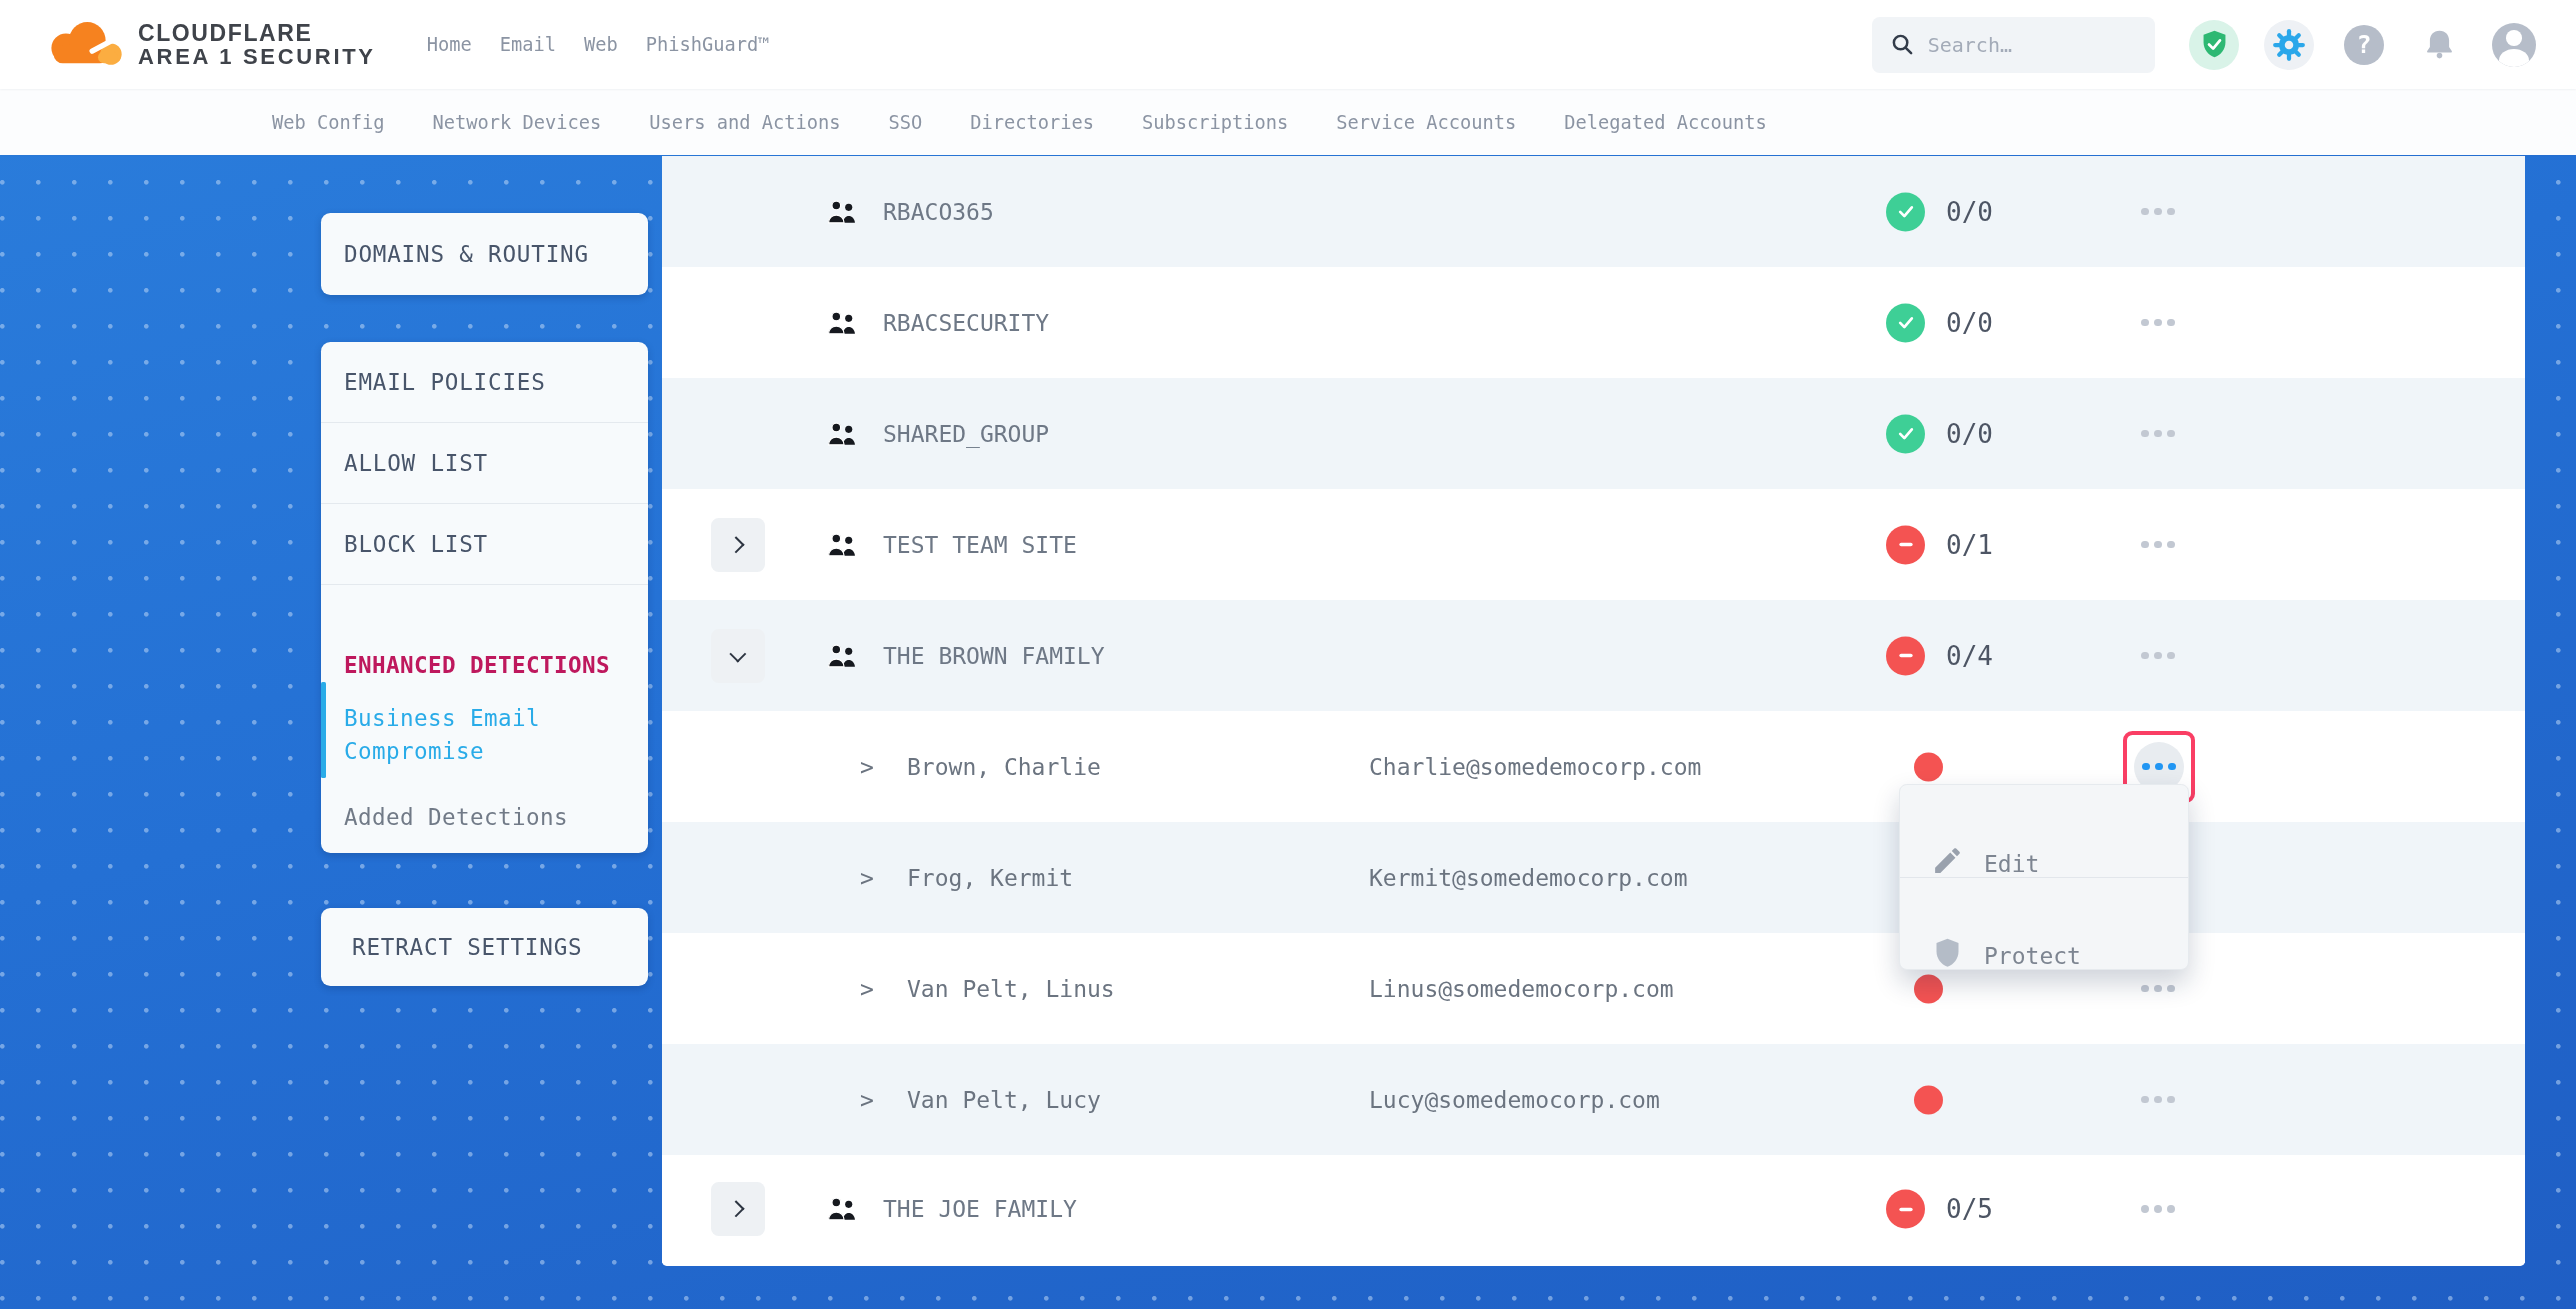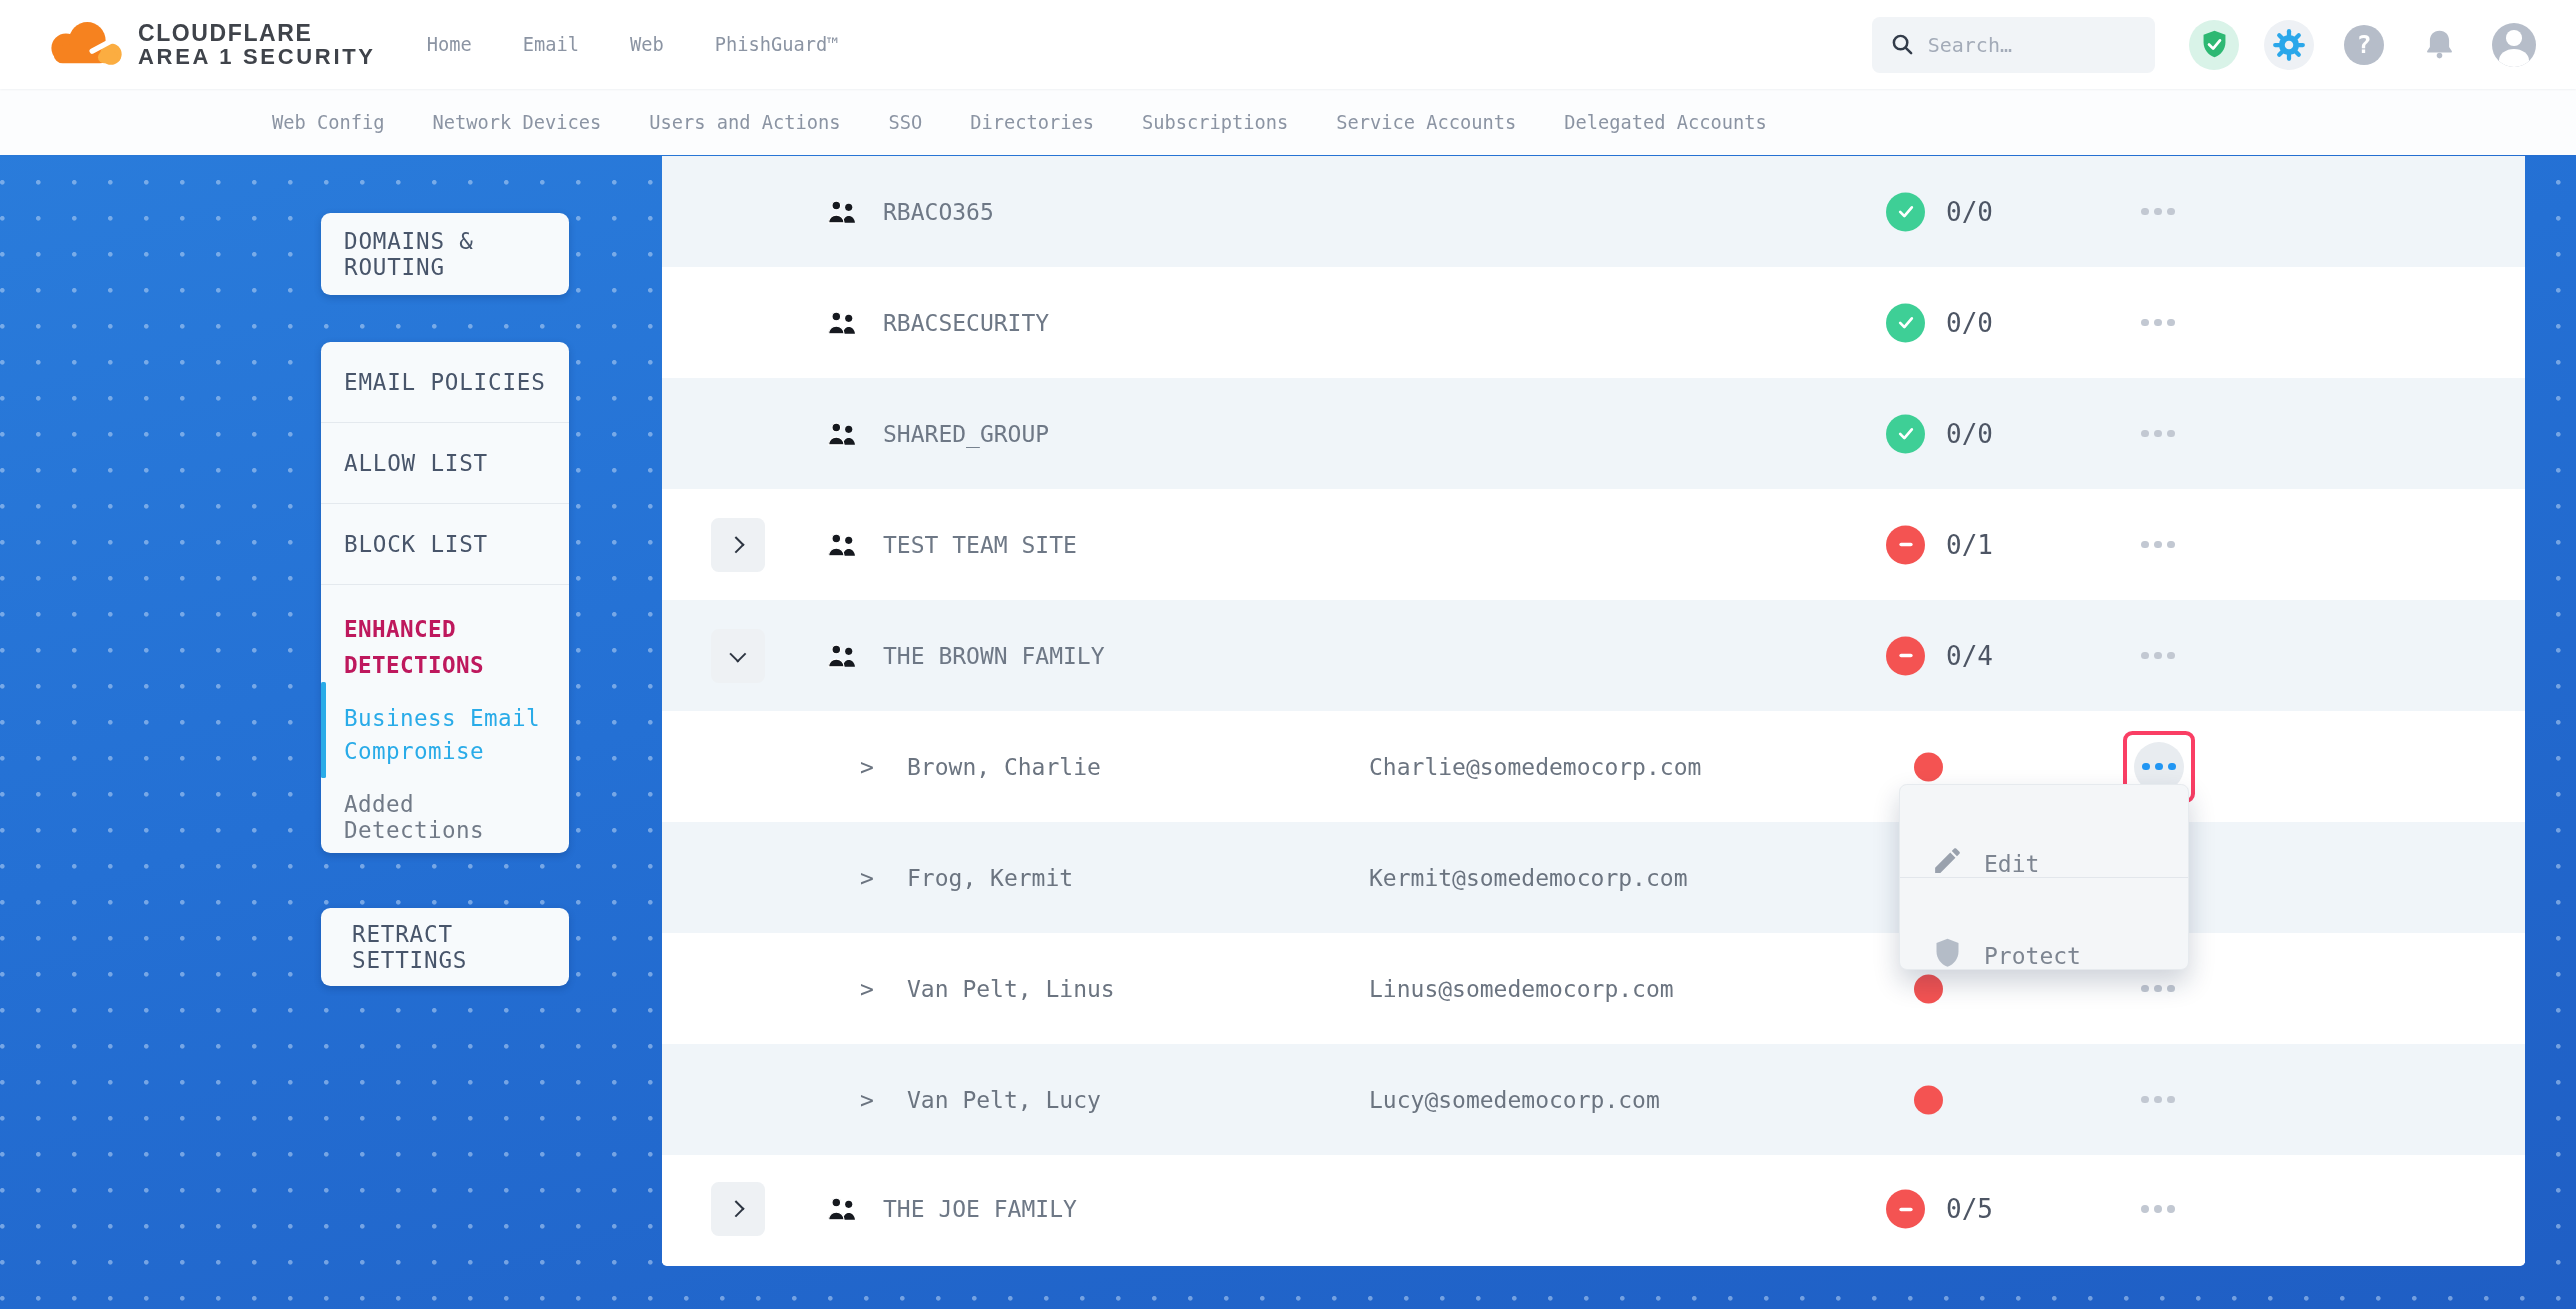--- a/index.html
+++ b/index.html
@@ -14,21 +14,21 @@
     position:relative;
   }
   
   .topbar { position:absolute; left:0; top:0; width:2576px; height:89px; background:#ffffff;
             box-shadow:0 0.8px 2.3px rgba(20,40,70,.08); display:flex; align-items:center; z-index:30; }
   .logo { display:flex; align-items:center; margin-left:43px; }
   .logo svg { width:84px; height:56px; }
   .logo-text { margin-left:11px; display:flex; flex-direction:column; font-family:"Liberation Sans", sans-serif; color:#3f434a; }
   .logo-title { font-size:23px; font-weight:bold; letter-spacing:1.6px; line-height:25px; }
   .logo-sub   { font-size:22px; font-weight:bold; letter-spacing:2.7px; line-height:22px; }
-  .top-links { display:flex; gap:51px; margin-left:51px; }
+  .top-links { display:flex; gap:28px; margin-left:51px; }
   .top-link { font-size:18.7px; color:#8b94a3; text-decoration:none; cursor:pointer; }
   .top-right { margin-left:auto; display:flex; align-items:center; margin-right:37px; }
   .searchbox { width:283px; height:56px; background:#f1f4f7; border-radius:7.8px; display:flex; align-items:center; padding:0 18.7px; }
   .searchbox input { border:none; outline:none; background:transparent; font-family:"DejaVu Sans Mono", monospace;
                      font-size:20px; color:#a21caf; margin-left:14px; width:195px; }
   .searchbox input::placeholder { color:#a3abb8; }
   .hicons { display:flex; align-items:center; gap:25px; margin-left:34px; }
   .hicon { width:50px; height:50px; border-radius:50%; display:flex; align-items:center; justify-content:center; cursor:pointer; }
   .hicon.mint { background:#d9f3e8; }
   .hicon.gray { background:#eef1f5; }
@@ -39,21 +39,21 @@
   .person-badge .head { width:15.6px; height:15.6px; left:14px; top:7.8px; }
   .person-badge .torso { width:30px; height:23px; left:7px; top:26.5px; }
   
   .subnav { position:absolute; left:0; top:89px; width:2576px; height:66px; background:#fcfdfe;
             display:flex; align-items:center; gap:48px; padding-left:272px; z-index:29;
             box-shadow:0 0.8px 1.6px rgba(20,40,70,.05); }
   .sub-link { position:relative; height:66px; display:flex; align-items:center; font-size:18.7px; color:#8b94a3; cursor:pointer; }
   .sub-link.active { color:#29abe8; font-weight:bold; }
   .sub-link.active .underline { position:absolute; left:0; right:0; bottom:0; height:5.4px; background:#29abe8; }
   
-  .card { position:absolute; left:321px; width:248px; background:#f7fafc; border-radius:9.3px;
+  .card { position:absolute; left:321px; width:327px; background:#f7fafc; border-radius:9.3px;
           box-shadow:0 2.3px 7.8px rgba(10,35,80,.22); z-index:10; }
   .card1 { top:213px; height:82px; display:flex; align-items:center; }
   .card2 { top:342px; }
   .card3 { top:908px; height:78px; display:flex; align-items:center;padding-left:8px; }
   .side-item { position:relative; display:flex; align-items:center; padding:0 23px; font-size:22.6px;
                color:#48556a; letter-spacing:0.8px; cursor:pointer; }
   .side-item.plain  { height:81px; }
   .side-item.rule   { border-bottom:0.8px solid #e4e9ee; }
   .side-item.header { min-height:103px; padding-top:12.5px; padding-bottom:4.7px; color:#be185d; font-weight:bold;
                       align-items:flex-end; line-height:36px; letter-spacing:0.4px; cursor:default; }

